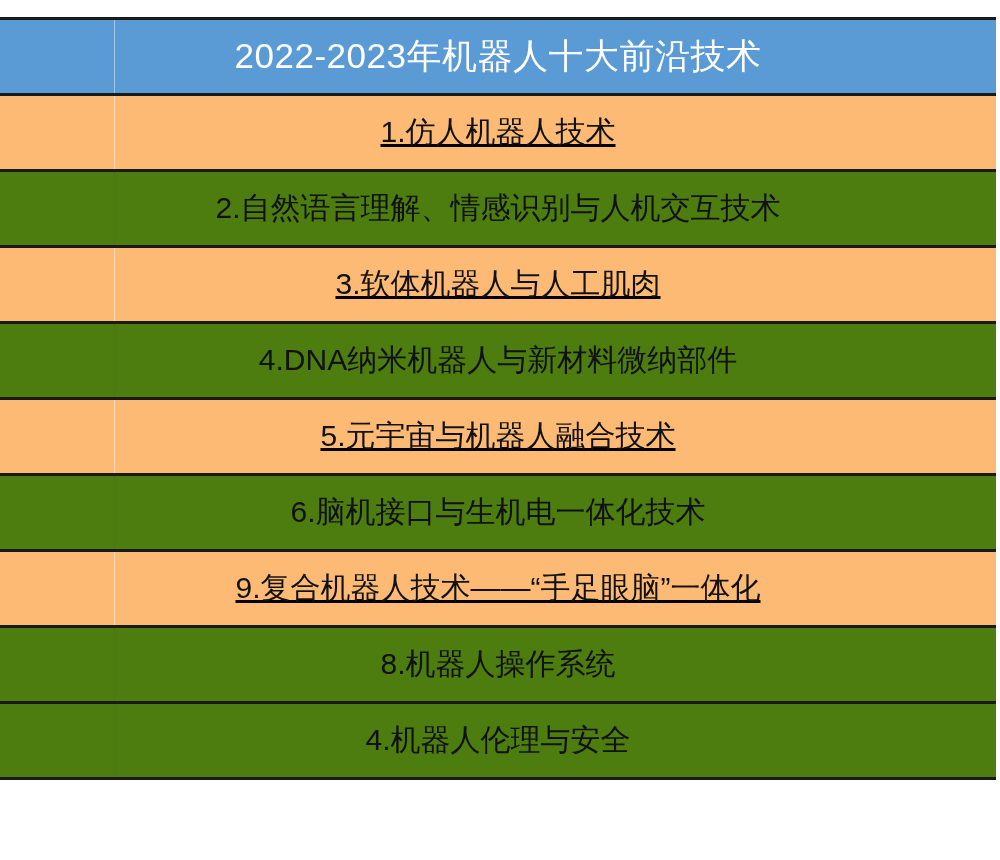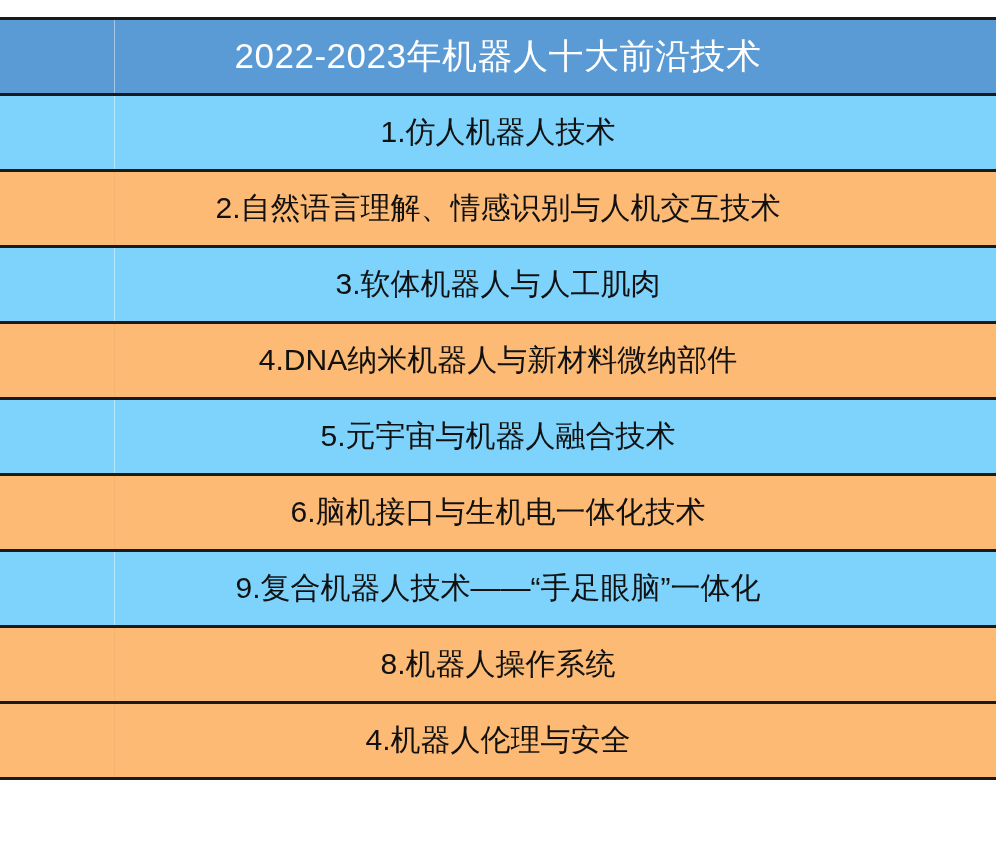--- a/index.html
+++ b/index.html
@@ -64,25 +64,26 @@
 
   .header-title {
     color: #ffffff;
     font-size: 35px;
     line-height: 1.1;
     letter-spacing: 0.5px;
     white-space: nowrap;
   }
 
   .row-shaded td {
-    background: #7dd3fc;
+    background: #fdba74;
+    text-decoration: underline;
   }
 
   .row-plain td {
-    background: #fdba74;
+    background: #4d7c0f;
     text-align: center;
   }
   .row-plain td::after {
     background: rgba(0, 0, 0, 0.035);
   }
 
   .item-text {
     color: #111111;
     font-size: 30px;
     line-height: 1.15;

